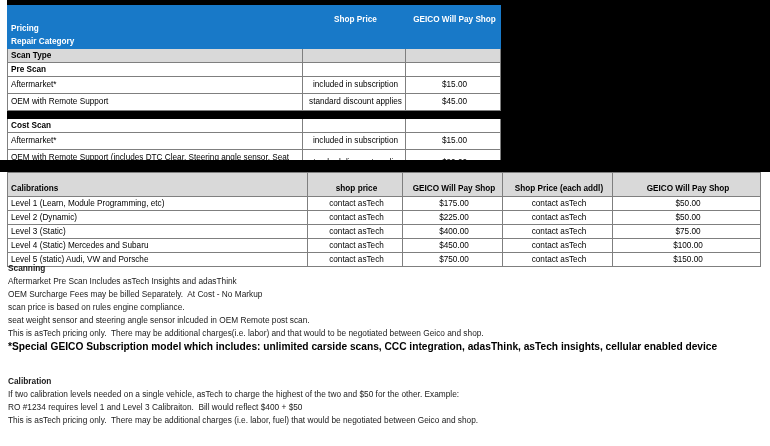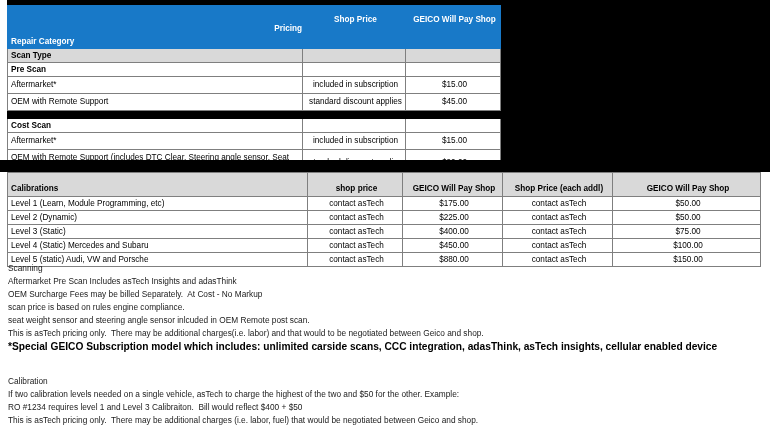--- a/index.html
+++ b/index.html
@@ -77,21 +77,21 @@
   td.ctr { text-align: center; }
   tr.blackgap td {
     background: #000000;
     border: 1px solid #000000;
     height: 7px;
     padding: 0;
   }
   tr.r-short td { height: 13px; }
   tr.r-med td { height: 16px; }
   tr.r-tall td { height: 25px; }
-  tr.r-head td { height: 27px; text-align: right; }
+  tr.r-head td { height: 27px; }
 
   
   #calib-zone {
     position: absolute;
     left: 0;
     top: 160px;
     width: 770px;
     height: 12px;
     background: #000000;
   }
@@ -130,21 +130,21 @@
   .notes {
     position: absolute;
     left: 8px;
     font-size: 8.3px;
     line-height: 13.1px;
     color: #1a1a1a;
   }
   #notes-scanning { top: 262px; }
   #notes-special  { top: 340px; font-size: 10.2px; font-weight: bold; color: #000; }
   #notes-calib    { top: 375px; }
-  .notes .hd { font-weight: normal; }
+  .notes .hd { font-weight: bold; }
   .notes p { margin: 0; white-space: pre; }
 </style>
 </head>
 <body>
 
 <div id="pricing-table-zone">
   <div id="pricing-left-margin"></div>
 </div>
 
 <table class="pricing">
@@ -258,21 +258,21 @@
     <tr>
       <td class="indent">Level 4 (Static) Mercedes and Subaru</td>
       <td class="ctr">contact asTech</td>
       <td class="ctr">$450.00</td>
       <td class="ctr">contact asTech</td>
       <td class="ctr">$100.00</td>
     </tr>
     <tr>
       <td class="indent">Level 5 (static) Audi, VW and Porsche</td>
       <td class="ctr">contact asTech</td>
-      <td class="ctr">$880.00</td>
+      <td class="ctr">$750.00</td>
       <td class="ctr">contact asTech</td>
       <td class="ctr">$150.00</td>
     </tr>
   </tbody>
 </table>
 
 <div class="notes" id="notes-scanning">
   <p class="hd">Scanning</p>
   <p>Aftermarket Pre Scan Includes asTech Insights and adasThink</p>
   <p>OEM Surcharge Fees may be billed Separately.  At Cost - No Markup</p>

